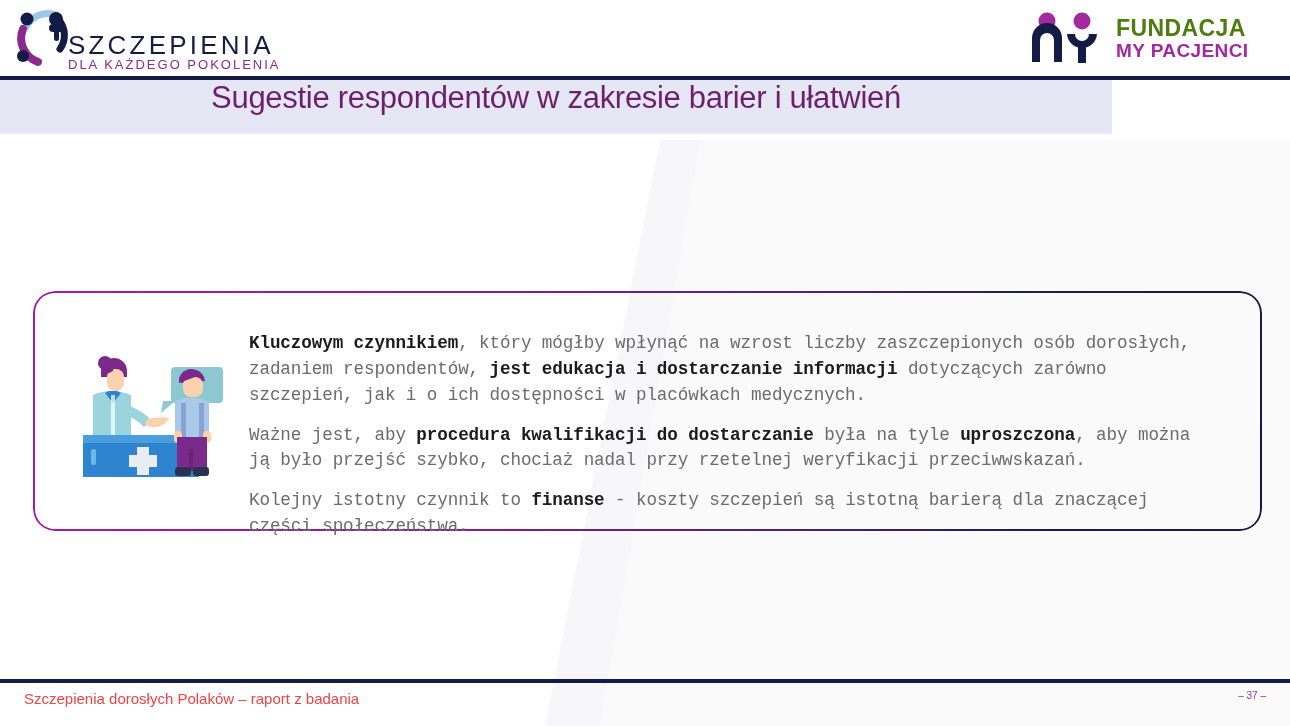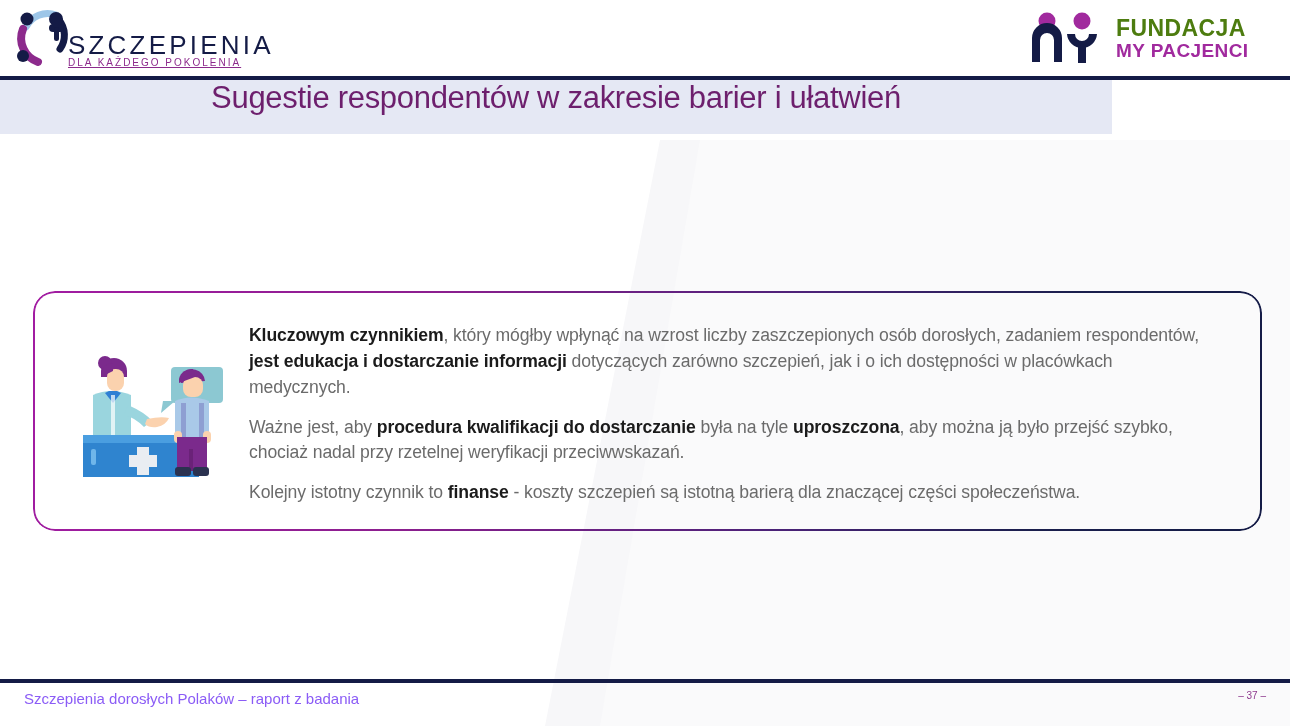--- a/index.html
+++ b/index.html
@@ -63,27 +63,26 @@
   .logo-left .wm-main {
     font-family: "Liberation Sans", sans-serif;
     font-size: 26px;
     letter-spacing: 3.2px;
     color: #141b46;
     line-height: 1;
     white-space: nowrap;
   }
   .logo-left .wm-sub {
     font-family: "Liberation Sans", sans-serif;
-    font-size: 10px;
+    font-size: 13px;
     letter-spacing: 2.0px;
     color: #8c2a8c;
     line-height: 1;
     margin-top: 0;
     white-space: nowrap;
-    text-decoration: underline;
   }
 
   
   .logo-right {
     position: absolute;
     right: 30px;
     top: 12px;
     width: 230px;
     height: 56px;
   }
@@ -166,25 +165,25 @@
     height: 140px;
   }
 
   .card-text {
     position: absolute;
     left: 216px;
     top: 28px;
     right: 40px;
   }
   .para {
-    font-family: Liberation Sans, sans-serif;
+    font-family: Liberation Mono, monospace;
     font-size: 17.6px;
     line-height: 1.47;
     color: #6b6b6b;
-    margin: 4px 0 14px 0;
+    margin: 12px 0 14px 0;
     letter-spacing: -0.1px;
   }
   .para:last-child { margin-bottom: 0; }
   .para b {
     color: #1b1b1b;
     font-weight: bold;
   }
 
   
   .footer-rule {
@@ -194,21 +193,21 @@
     height: 4px;
     background: #141b46;
     z-index: 3;
   }
   .footer-left {
     position: absolute;
     left: 24px;
     top: 690px;
     font-family: "Liberation Sans", sans-serif;
     font-size: 15px;
-    color: #8b5cf6;
+    color: #ef4444;
     z-index: 3;
     white-space: nowrap;
   }
   .footer-right {
     position: absolute;
     right: 24px;
     top: 690px;
     font-family: "Liberation Sans", sans-serif;
     font-size: 10px;
     color: #8e3a8e;

